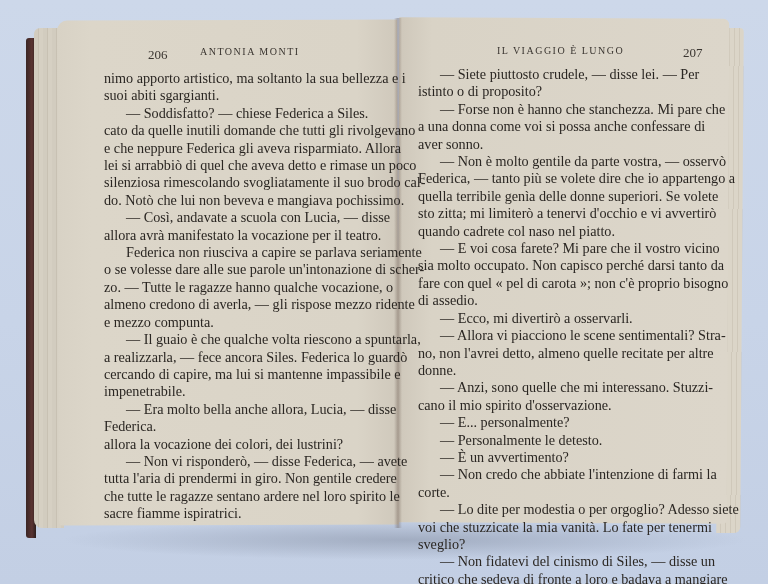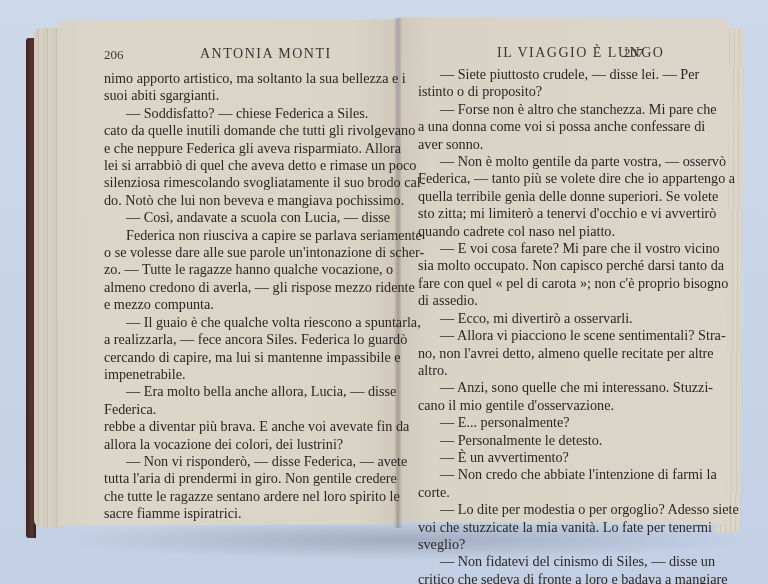--- a/index.html
+++ b/index.html
@@ -19,95 +19,95 @@
   .page{position:absolute;top:20px;height:505px;background:#dcd6c9;}
   .page-left{left:58px;width:340px;border-radius:10px 0 0 4px;
     background:linear-gradient(90deg,#d8d2c5 0%,#dcd6c9 10%,#dad4c7 88%,#cfc8bb 100%);
     transform:rotate(-0.2deg);}
   .page-right{left:398px;width:330px;top:18px;border-radius:0 6px 4px 0;
     background:linear-gradient(90deg,#cec7ba 0%,#d9d3c6 10%,#dcd6ca 100%);
     transform:rotate(0.3deg);}
   .gutter{position:absolute;left:394px;top:18px;width:8px;height:510px;
     background:linear-gradient(90deg,rgba(0,0,0,0) 0%,rgba(90,70,60,0.35) 50%,rgba(0,0,0,0) 100%);}
   .running{position:absolute;top:28px;font-size:11px;color:#3a3530;}
-  .page-num{font-size:13px;}
-  .head-title{letter-spacing:1.5px;font-size:14px;font-variant:small-caps;}
+  .page-num{font-size:13px;margin-left:44px;}
+  .head-title{letter-spacing:1.5px;font-size:10px;font-variant:small-caps;}
   .text{position:absolute;font-size:14.2px;line-height:17.4px;color:#2a2622;text-align:justify;}
   .ind{text-indent:22px;}
   .line{display:block;white-space:nowrap;}
 </style>
 </head>
 <body>
 
 <div class="shadow"></div>
 <div class="cover-left"></div>
 <div class="stack-left"></div>
 <div class="stack-right"></div>
 
 <div class="page page-left"></div>
 <div class="page page-right"></div>
 <div class="gutter"></div>
 
 <div class="running page-num" style="left:104px;top:47px;">206</div>
 <div class="running head-title" style="left:200px;top:46px;">ANTONIA MONTI</div>
 
 <div class="running head-title" style="left:497px;top:45px;">IL VIAGGIO È LUNGO</div>
-<div class="running page-num" style="left:624px;top:45px;">207</div>
+<div class="running page-num" style="left:639px;top:45px;">207</div>
 
 <div class="text" style="left:104px;top:70px;width:276px;">
   <span class="line">nimo apporto artistico, ma soltanto la sua bellezza e i</span>
   <span class="line">suoi abiti sgargianti.</span>
   <span class="line ind">— Soddisfatto? — chiese Federica a Siles.</span>
   <span class="line">cato da quelle inutili domande che tutti gli rivolgevano</span>
   <span class="line">e che neppure Federica gli aveva risparmiato. Allora</span>
   <span class="line">lei si arrabbiò di quel che aveva detto e rimase un poco</span>
   <span class="line">silenziosa rimescolando svogliatamente il suo brodo cal-</span>
   <span class="line">do. Notò che lui non beveva e mangiava pochissimo.</span>
   <span class="line ind">— Così, andavate a scuola con Lucia, — disse</span>
+  <span class="line">allora avrà manifestato la vocazione per il teatro.</span>
   <span class="line ind">Federica non riusciva a capire se parlava seriamente</span>
   <span class="line">o se volesse dare alle sue parole un'intonazione di scher-</span>
   <span class="line">zo. — Tutte le ragazze hanno qualche vocazione, o</span>
   <span class="line">almeno credono di averla, — gli rispose mezzo ridente</span>
   <span class="line">e mezzo compunta.</span>
   <span class="line ind">— Il guaio è che qualche volta riescono a spuntarla,</span>
   <span class="line">a realizzarla, — fece ancora Siles. Federica lo guardò</span>
   <span class="line">cercando di capire, ma lui si mantenne impassibile e</span>
   <span class="line">impenetrabile.</span>
   <span class="line ind">— Era molto bella anche allora, Lucia, — disse</span>
   <span class="line">Federica.</span>
-  <span class="line">rebbe a diventar più brava. E anche voi avevate fin da</span>
   <span class="line">allora la vocazione dei colori, dei lustrini?</span>
   <span class="line ind">— Non vi risponderò, — disse Federica, — avete</span>
   <span class="line">tutta l'aria di prendermi in giro. Non gentile credere</span>
   <span class="line">che tutte le ragazze sentano ardere nel loro spirito le</span>
   <span class="line">sacre fiamme ispiratrici.</span>
 
 </div>
 
 <div class="text" style="left:418px;top:66px;width:262px;">
   <span class="line ind">— Siete piuttosto crudele, — disse lei. — Per</span>
   <span class="line">istinto o di proposito?</span>
-  <span class="line ind">— Forse non è altro che stanchezza. Mi pare che</span>
+  <span class="line ind">— Forse non è hanno che stanchezza. Mi pare che</span>
   <span class="line">a una donna come voi si possa anche confessare di</span>
   <span class="line">aver sonno.</span>
   <span class="line ind">— Non è molto gentile da parte vostra, — osservò</span>
   <span class="line">Federica, — tanto più se volete dire che io appartengo a</span>
   <span class="line">quella terribile genìa delle donne superiori. Se volete</span>
   <span class="line">sto zitta; mi limiterò a tenervi d'occhio e vi avvertirò</span>
   <span class="line">quando cadrete col naso nel piatto.</span>
   <span class="line ind">— E voi cosa farete? Mi pare che il vostro vicino</span>
   <span class="line">sia molto occupato. Non capisco perché darsi tanto da</span>
   <span class="line">fare con quel « pel di carota »; non c'è proprio bisogno</span>
   <span class="line">di assedio.</span>
   <span class="line ind">— Ecco, mi divertirò a osservarli.</span>
   <span class="line ind">— Allora vi piacciono le scene sentimentali? Stra-</span>
   <span class="line">no, non l'avrei detto, almeno quelle recitate per altre</span>
-  <span class="line">altro.</span>
+  <span class="line">donne.</span>
   <span class="line ind">— Anzi, sono quelle che mi interessano. Stuzzi-</span>
-  <span class="line">cano il mio gentile d'osservazione.</span>
+  <span class="line">cano il mio spirito d'osservazione.</span>
   <span class="line ind">— E... personalmente?</span>
   <span class="line ind">— Personalmente le detesto.</span>
   <span class="line ind">— È un avvertimento?</span>
   <span class="line ind">— Non credo che abbiate l'intenzione di farmi la</span>
   <span class="line">corte.</span>
   <span class="line ind">— Lo dite per modestia o per orgoglio? Adesso siete</span>
   <span class="line">voi che stuzzicate la mia vanità. Lo fate per tenermi</span>
   <span class="line">sveglio?</span>
   <span class="line ind">— Non fidatevi del cinismo di Siles, — disse un</span>
   <span class="line">critico che sedeva di fronte a loro e badava a mangiare</span>

